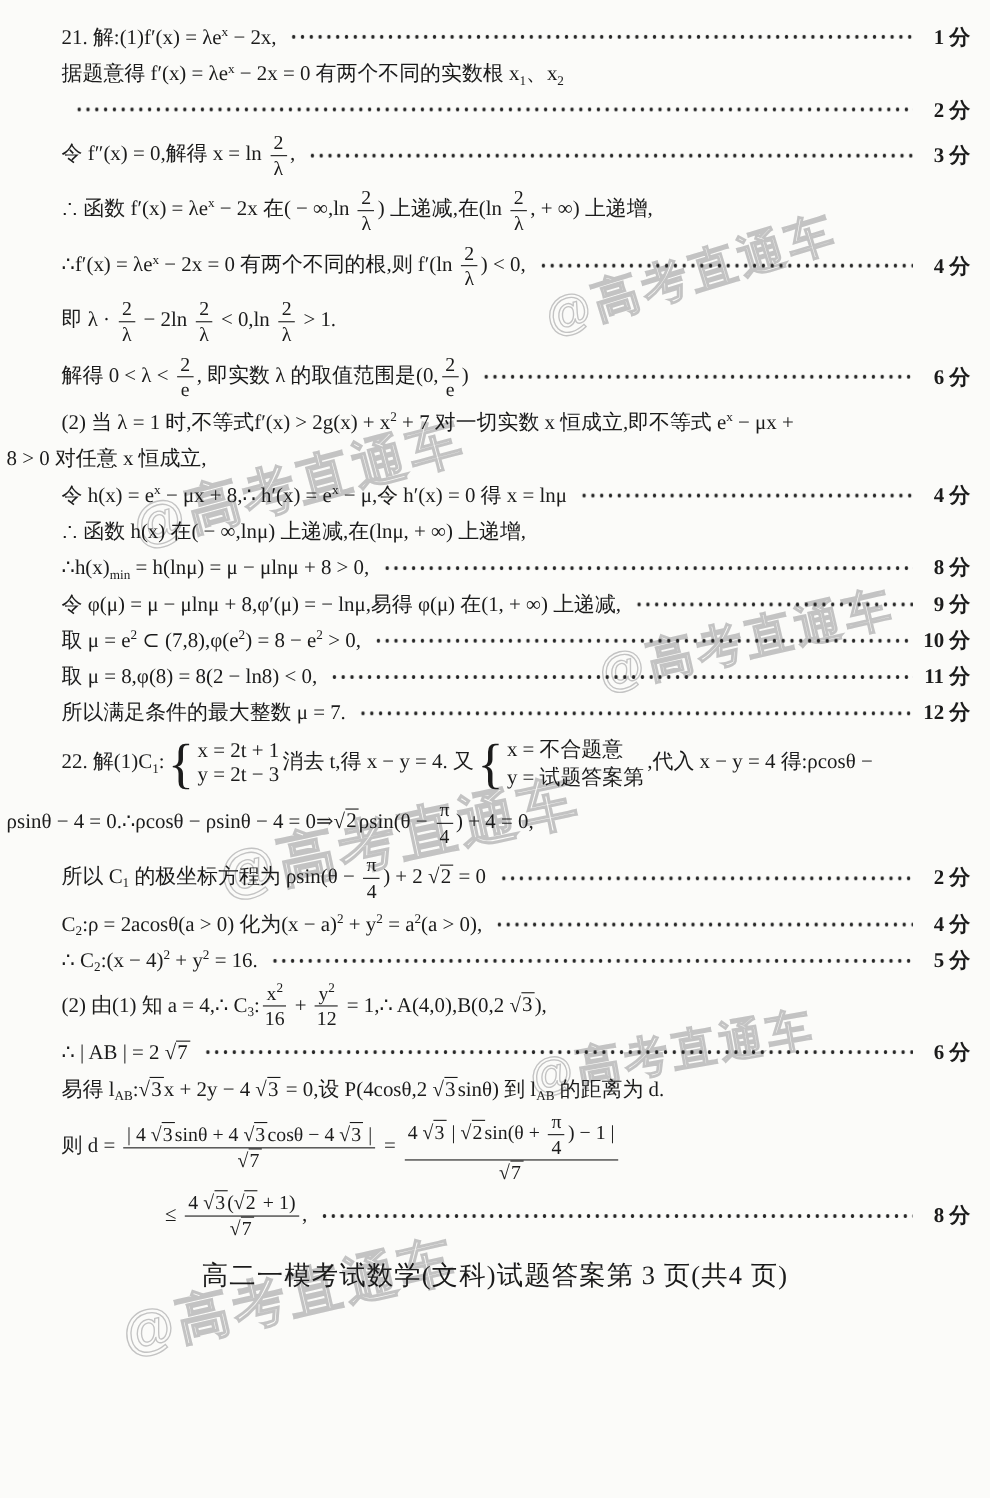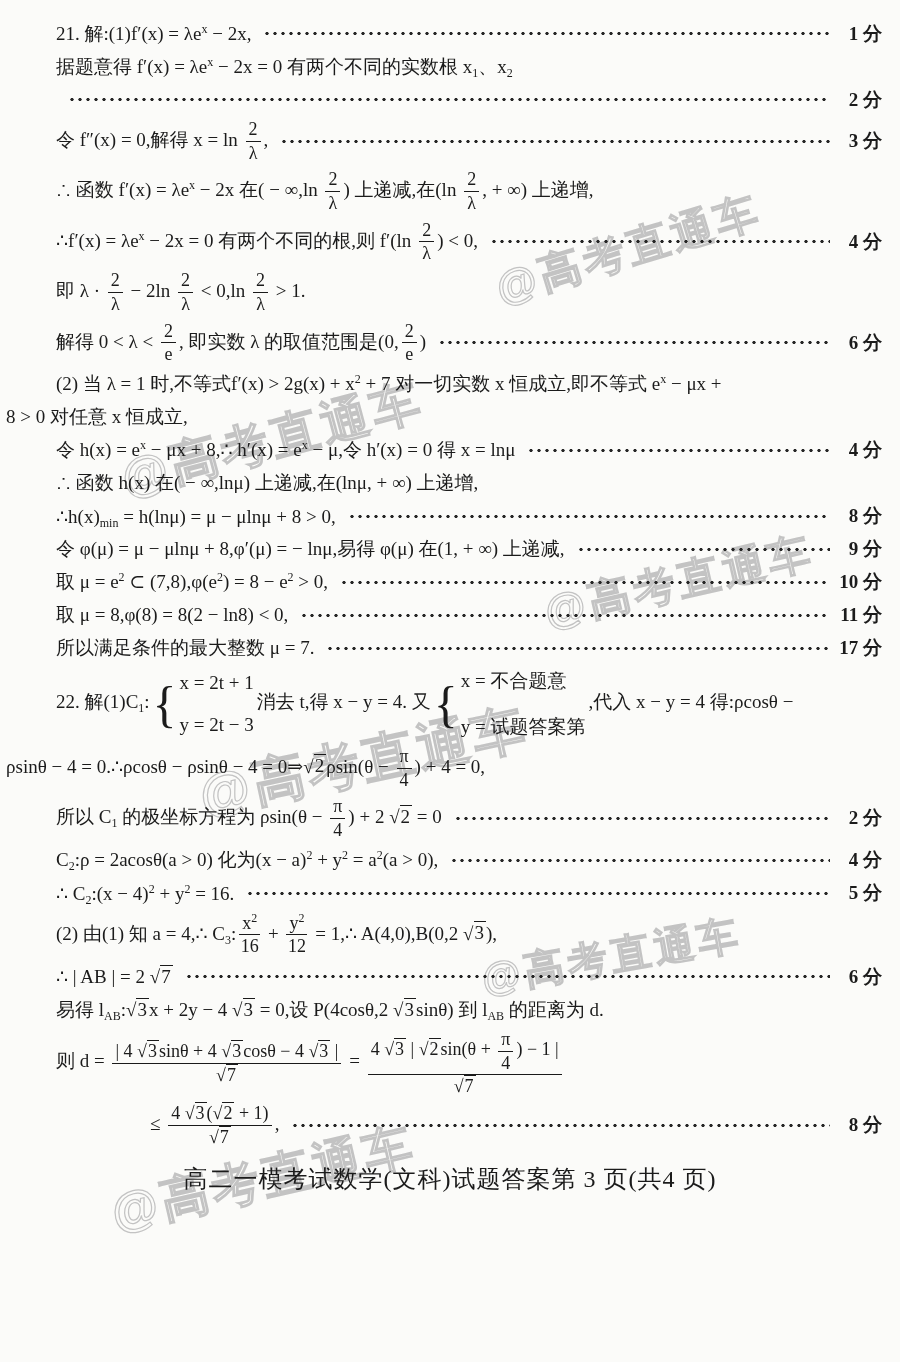--- a/index.html
+++ b/index.html
@@ -24,21 +24,21 @@
   .frac{
     display:inline-grid;vertical-align:middle;text-align:center;
     margin:0 3px;font-size:18px;line-height:1.15;
   }
   .frac .fn{border-bottom:1.6px solid #1a1a1a;padding:0 3px 1px 3px;}
   .frac .fd{padding-top:1px;}
   .rad{white-space:nowrap;display:inline;}
   .rad .rb{border-top:1.6px solid #1a1a1a;padding:0 2px 0 1px;}
   .cases{display:inline-flex;align-items:center;vertical-align:middle;margin:0 3px;}
   .cases .brace{font-size:50px;line-height:0.8;font-weight:400;margin-right:3px;}
-  .cases .rows{display:inline-flex;flex-direction:column;gap:20px;text-align:left;}
+  .cases .rows{display:inline-flex;flex-direction:column;gap:0;text-align:left;}
   .leader{
     flex:1 1 auto;min-width:16px;height:7px;margin:0 10px 0 12px;align-self:center;
     background-image:radial-gradient(circle,#262626 1.4px,rgba(0,0,0,0) 1.9px);
     background-size:8px 7px;background-position:0 50%;background-repeat:repeat-x;
   }
   .score{white-space:nowrap;min-width:42px;text-align:right;font-weight:bold;}
   .footer{
     text-align:center;margin-top:16px;font-size:24px;letter-spacing:1px;
     position:relative;z-index:2;
   }
@@ -156,21 +156,21 @@
       <span class="score">10 分</span>
     </div>
     <div class="line">
       <span class="content">取 μ = 8,φ(8) = 8(2 − ln8) &lt; 0,</span>
       <span class="leader"></span>
       <span class="score">11 分</span>
     </div>
     <div class="line">
       <span class="content">所以满足条件的最大整数 μ = 7.</span>
       <span class="leader"></span>
-      <span class="score">17 分</span>
+      <span class="score">12 分</span>
     </div>
     <div class="line">
       <span class="content">22. 解(1)C<sub>1</sub>:<span class="cases">
           <span class="brace">{</span>
           <span class="rows">
             <span class="crow">x = 2t + 1</span>
             <span class="crow">y = 2t − 3</span>
           </span>
         </span>消去 t,得 x − y = 4. 又<span class="cases">
           <span class="brace">{</span>

